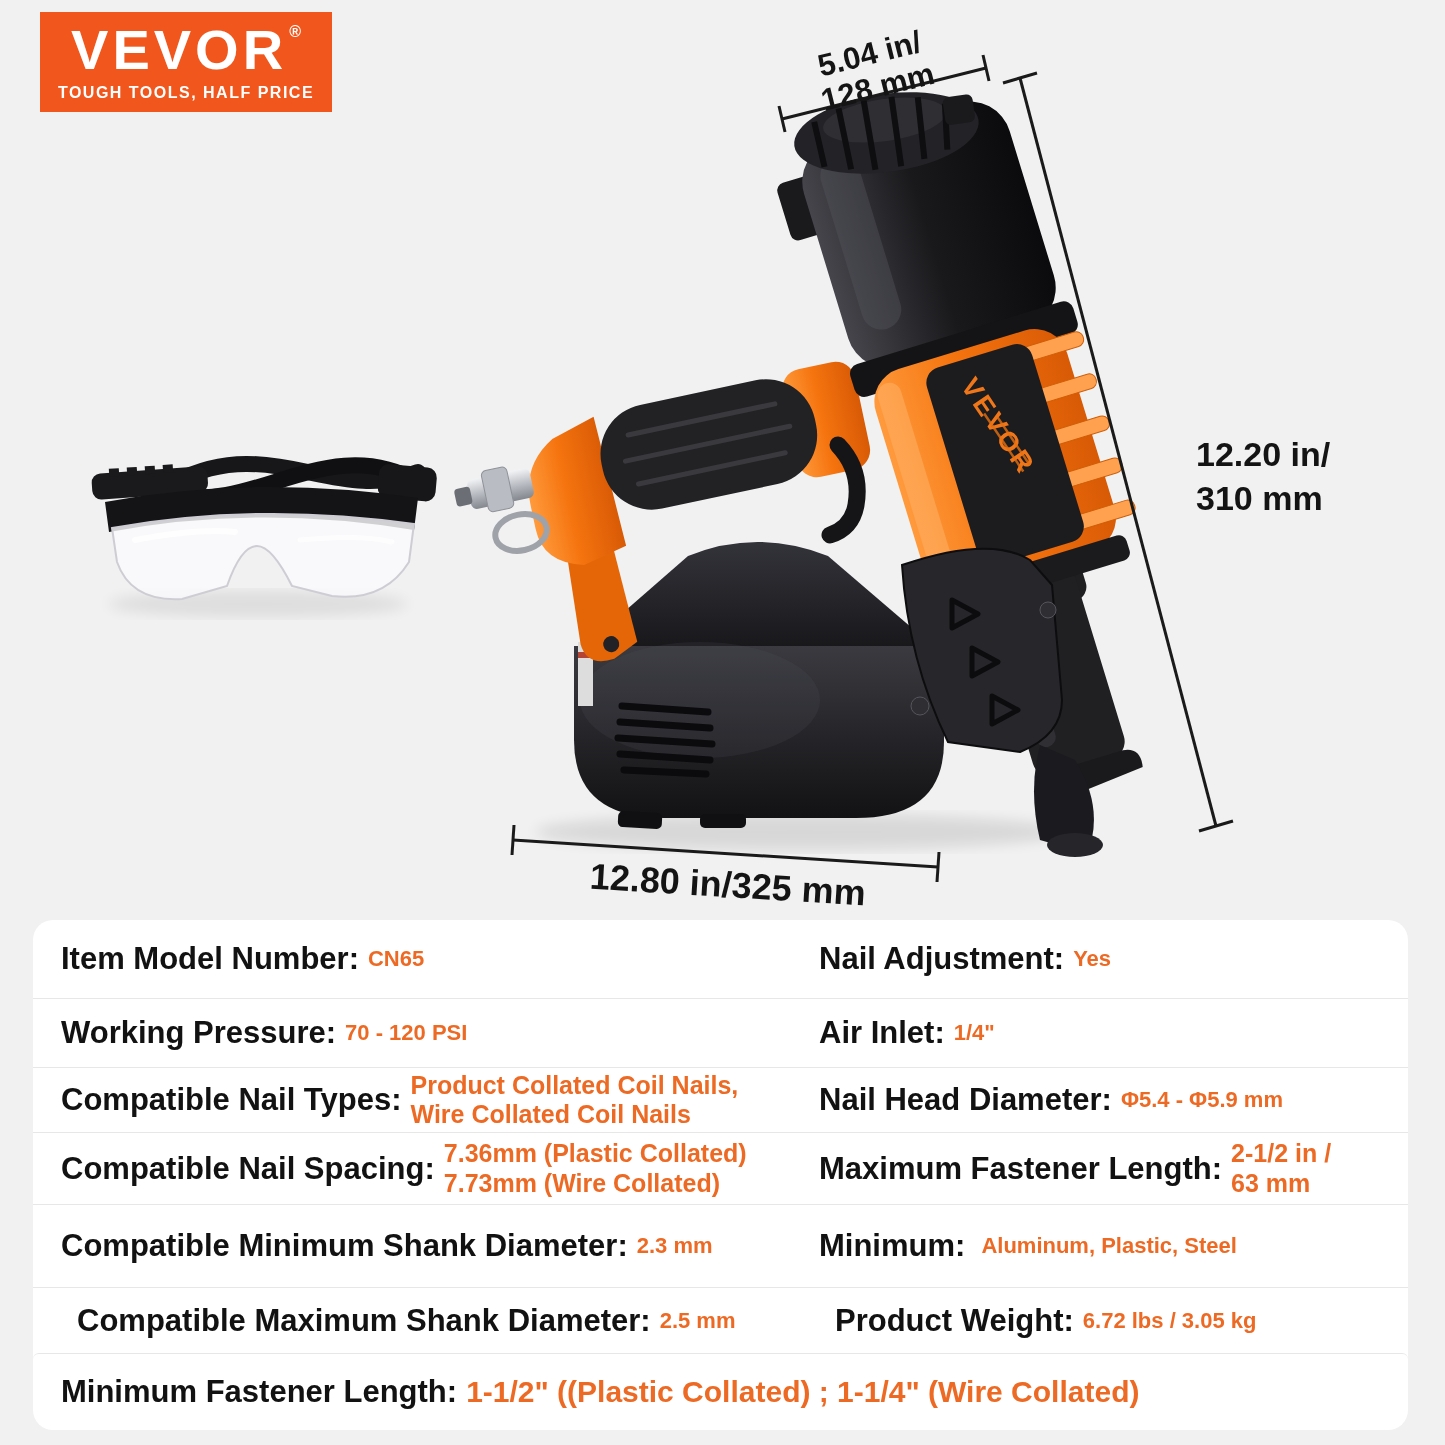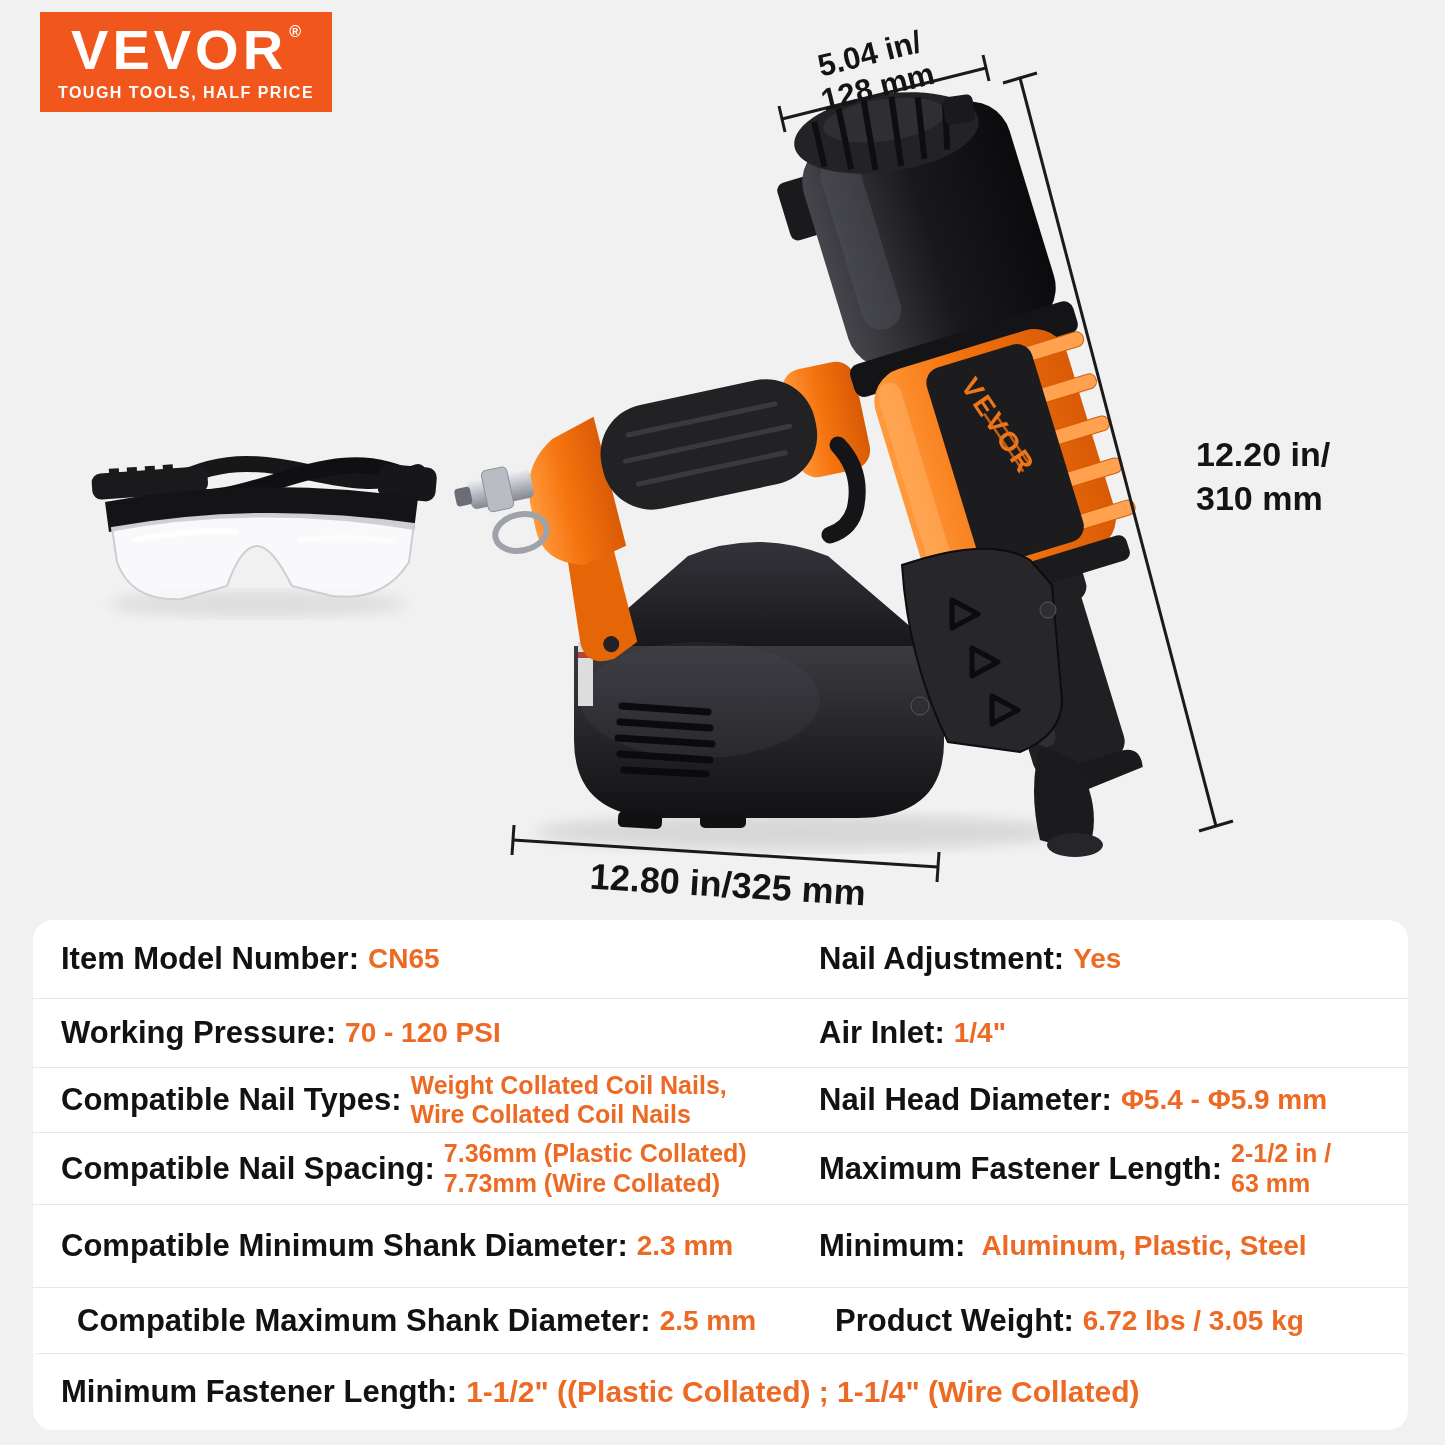--- a/index.html
+++ b/index.html
@@ -27,21 +27,21 @@
   }
   .row{
     display:flex;align-items:center;box-sizing:border-box;
     padding:0 28px;
   }
   .row + .row{border-top:1px solid #e7e7e7;}
   .cell{display:flex;align-items:center;}
   .cell-left{width:758px;flex:none;}
   .cell-right{flex:1;}
   .spec-label{color:#121212;font-weight:700;font-size:31px;white-space:nowrap;}
-  .spec-value{color:#ed6a24;font-weight:700;font-size:28px;margin-left:9px;white-space:nowrap;}
+  .spec-value{color:#ed6a24;font-weight:700;font-size:22px;margin-left:9px;white-space:nowrap;}
   .no-gap .spec-value{margin-left:16px;}
   .spec-value-multi{color:#ed6a24;font-weight:700;font-size:25px;line-height:1.18;margin-left:9px;white-space:nowrap;}
   .h1{height:78px;} .h2{height:69px;} .h3{height:65px;} .h4{height:72px;}
   .h5{height:83px;} .h6{height:66px;padding-left:44px;} .h7{height:77px;border-radius:6px;}
   
   .dim-text{fill:#141414;font-weight:700;font-family:"Liberation Sans",sans-serif;}
 </style>
 </head>
 <body>
 
@@ -249,21 +249,21 @@
     <div class="cell cell-right">
       <span class="spec-label">Air Inlet:</span>
       <span class="spec-value">1/4"</span>
     </div>
   </div>
 
   <div class="row h3">
     <div class="cell cell-left">
       <span class="spec-label">Compatible Nail Types:</span>
       <span class="spec-value-multi">
-        <div>Weight Collated Coil Nails,</div>
+        <div>Product Collated Coil Nails,</div>
         <div>Wire Collated Coil Nails</div>
       </span>
     </div>
     <div class="cell cell-right">
       <span class="spec-label">Nail Head Diameter:</span>
       <span class="spec-value">Φ5.4 - Φ5.9 mm</span>
     </div>
   </div>
 
   <div class="row h4">

